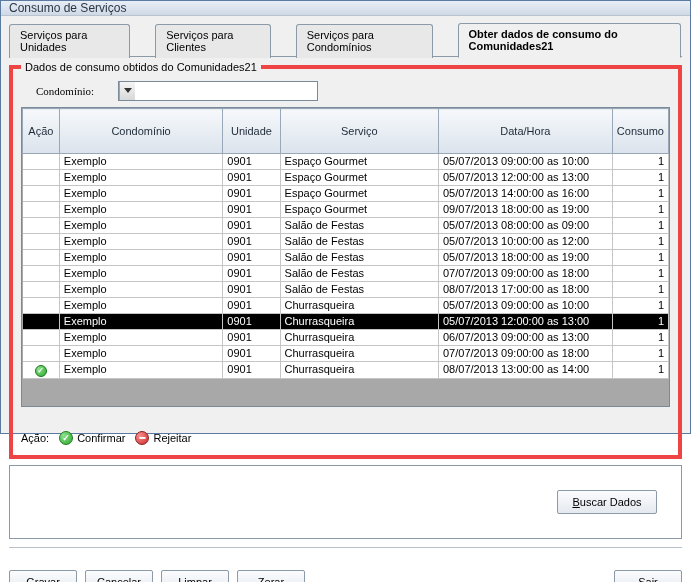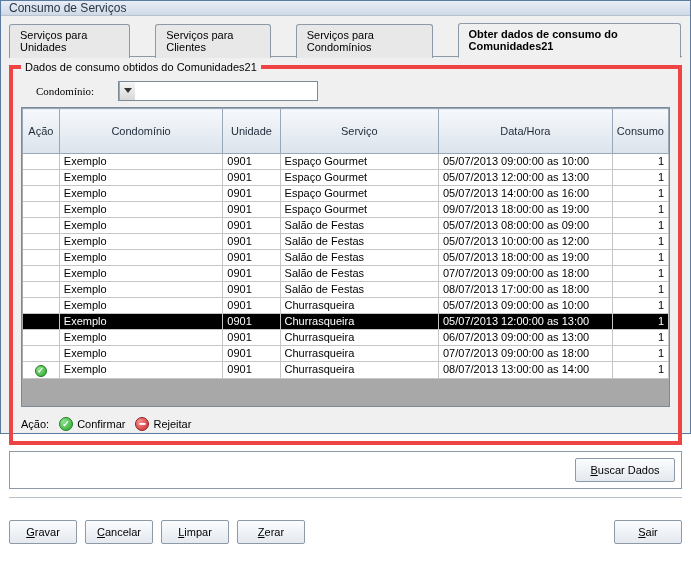--- a/index.html
+++ b/index.html
@@ -25,26 +25,26 @@
 tr.row td { border-bottom: 1px solid #c5c5c5; }
 tr.selected td { background: #000; color: #fff; }
 td.right { text-align: right; }
 td.center { text-align: center; }
 .col-acao { width: 36px; }
 .col-cond { width: 160px; }
 .col-unid { width: 56px; }
 .col-serv { width: 155px; }
 .col-data { width: 170px; }
 .col-cons { width: 55px; }
-.legendRow { display: flex; align-items: center; gap: 10px; margin-top: 10px; }
+.legendRow { display: flex; align-items: center; gap: 10px; margin-top: 24px; }
 .iconBtn { display: inline-flex; align-items: center; gap: 4px; }
 .circleGreen, .circleRed { width: 14px; height: 14px; border-radius: 50%; display: inline-flex; align-items: center; justify-content: center; color: #fff; font-size: 9px; font-weight: bold; }
 .circleGreen { background: radial-gradient(circle at 30% 30%, #8fe08f, #2aa92a); border: 1px solid #1e7a1e; }
 .circleRed { background: radial-gradient(circle at 30% 30%, #f79090, #cc2a2a); border: 1px solid #8a1e1e; }
-.panel { border: 1px solid #8c9aa8; margin-top: 6px; padding: 6px; display: flex; justify-content: flex-end; gap: 8px; }
+.panel { border: 1px solid #8c9aa8; margin-top: 6px; padding: 24px; display: flex; justify-content: flex-end; gap: 8px; }
 .footer { border-top: 1px solid #b8c0ca; margin-top: 8px; padding-top: 22px; display: flex; gap: 8px; }
 .footer .spacer { flex: 1; }
 button.win { min-width: 68px; height: 24px; border: 1px solid #8c9aa8; background: linear-gradient(#fbfcfe,#e4e9ef); font: inherit; cursor: default; padding: 0 10px; border-radius: 2px; }
 button.win.wide { min-width: 100px; }
 .underline-first::first-letter { text-decoration: underline; }
 </style>
 </head>
 <body>
 
 <div class="window">

